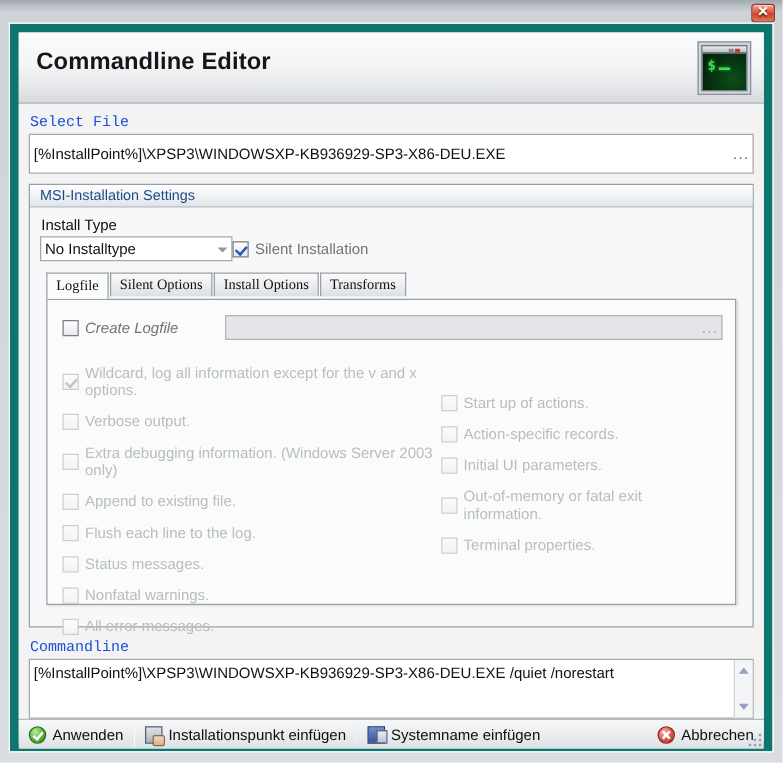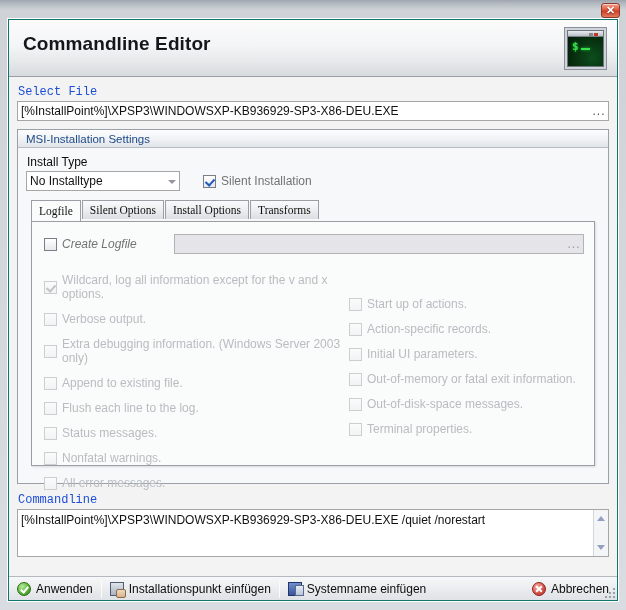--- a/index.html
+++ b/index.html
@@ -39,21 +39,21 @@
     font-family: "Liberation Sans", sans-serif;
     text-shadow: 0 1px 1px rgba(0,0,0,.5);
   }
 
   
   #dialog {
     position: absolute;
     left: 8px; top: 19px;
     width: 610px; height: 582px;
     background: #f2f2f2;
-    border: 1px solid #0f766e;
+    border: 7px solid #0f766e;
     outline: 1px solid #ffffff;
     display: flex;
     flex-direction: column;
   }
 
   
   #header-band {
     position: relative;
     height: 57px;
     flex: 0 0 57px;
@@ -117,21 +117,21 @@
   .field-label {
     font-size: 12px;
     color: #1d4ed8;
     margin: 2px 0 2px 1px;
     font-family: Liberation Mono, monospace;
   }
 
   
   .text-input {
     position: relative;
-    height: 20px;
+    height: 32px;
     background: #ffffff;
     border: 1px solid #a6a6a6;
     display: flex;
     align-items: center;
   }
   .text-input .val {
     flex: 1 1 auto;
     font-size: 12px;
     color: #111;
     padding-left: 3px;
@@ -168,21 +168,21 @@
     border-bottom: 1px solid #b7bcc2;
     padding-left: 8px;
     font-size: 11.5px;
     color: #1d4a86;
     line-height: 18px;
   }
   #msi-group-body { padding: 5px 8px 0 8px; position: relative; }
 
   .install-type-label { font-size: 12px; color: #0d0d0d; margin: 2px 0 2px 1px; }
 
-  .row-inline { display: flex; align-items: center; gap: 23px; }
+  .row-inline { display: flex; align-items: center; gap: 0; }
 
   
   .combo {
     width: 154px; height: 20px;
     background: #ffffff;
     border: 1px solid #a6a6a6;
     display: flex; align-items: center;
     position: relative;
     cursor: pointer;
   }
@@ -517,24 +517,20 @@
                 <div class="cb dis">
                   <span class="box"></span>
                   <span>Initial UI parameters.</span>
                 </div>
                 <div class="cb dis">
                   <span class="box"></span>
                   <span>Out-of-memory or fatal exit information.</span>
                 </div>
                 <div class="cb dis">
                   <span class="box"></span>
-                  <span>Out-of-disk-space messages.</span>
-                </div>
-                <div class="cb dis">
-                  <span class="box"></span>
                   <span>Terminal properties.</span>
                 </div>
               </div>
 
             </div>
           </div>
         </div>
       </div>
 
       <div id="commandline-wrap">

